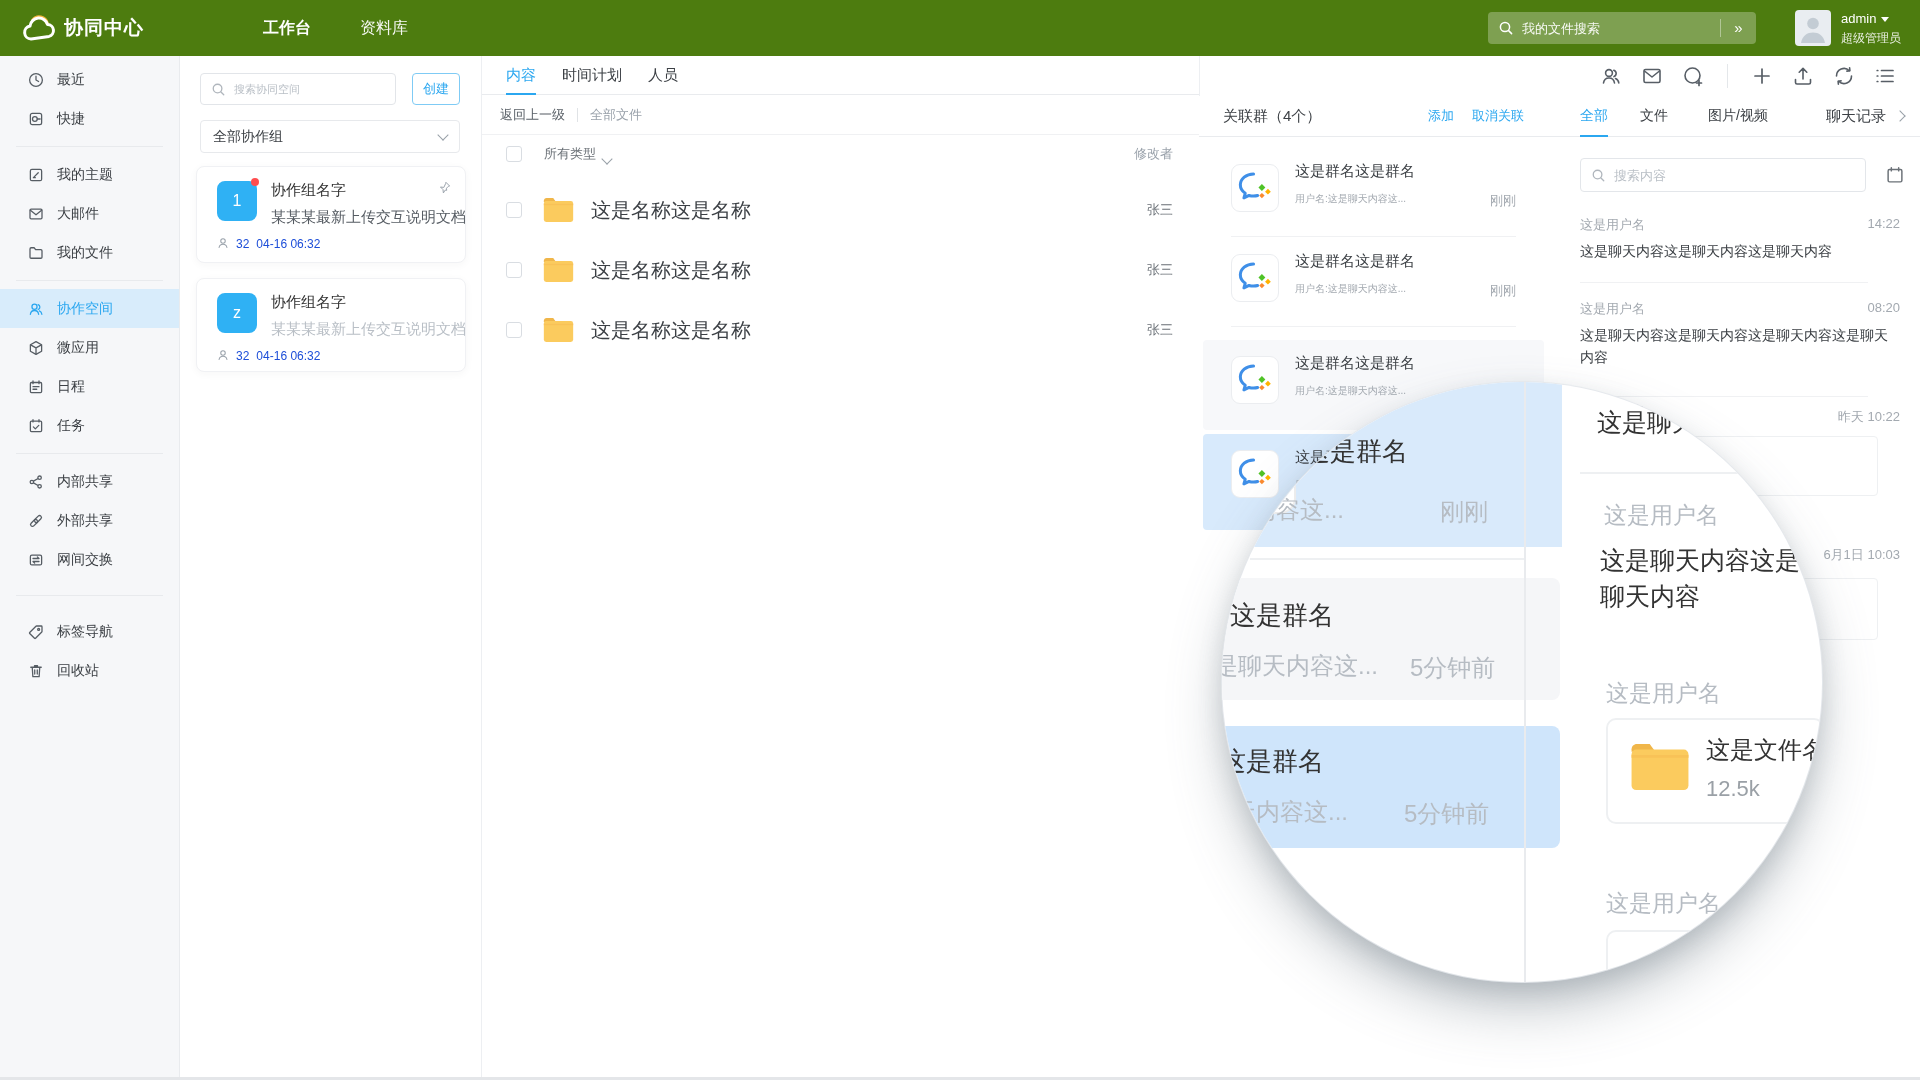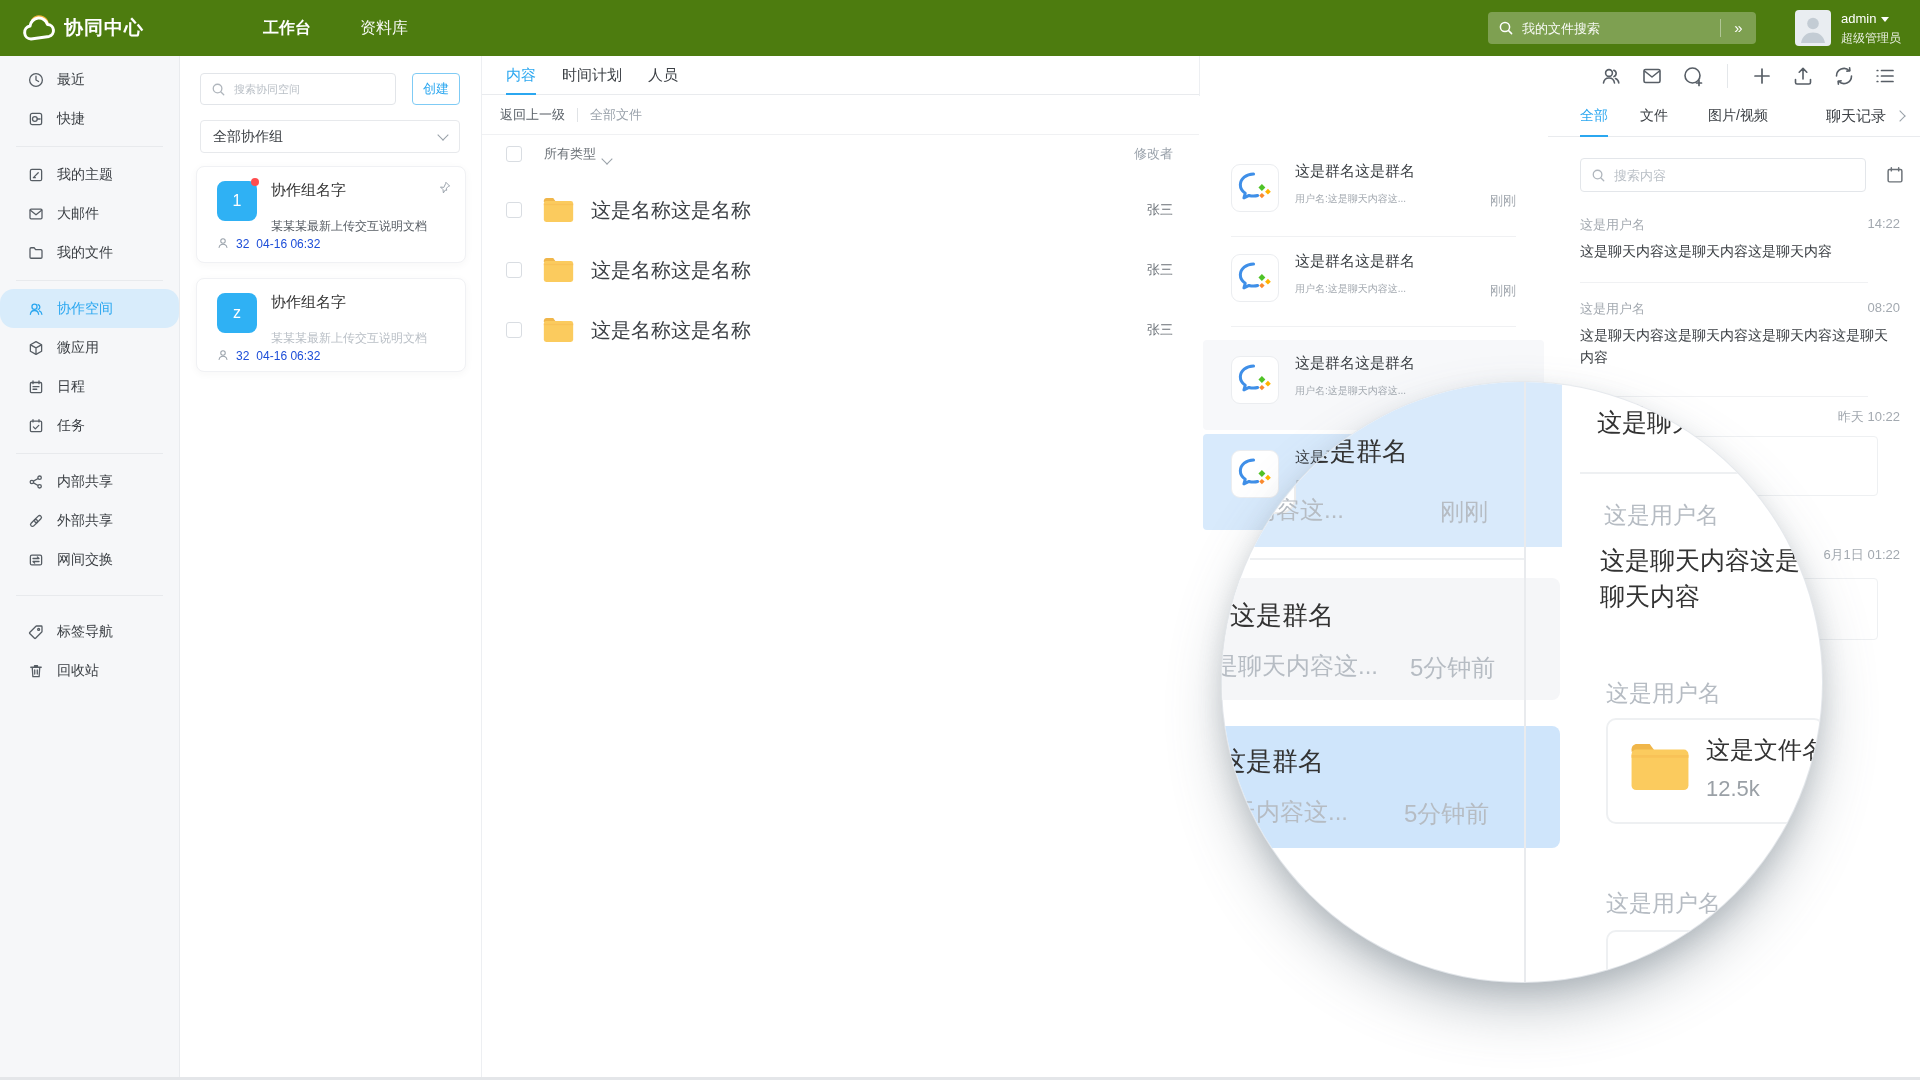--- a/index.html
+++ b/index.html
@@ -20,39 +20,39 @@
   .hsearch .more { width:36px; height:18px; border-left:1px solid rgba(255,255,255,.4); color:#fff; font-size:15px; text-align:center; line-height:18px; cursor:pointer; }
   .avatar { position:absolute; left:1795px; top:10px; width:36px; height:36px; border-radius:4px; overflow:hidden; cursor:pointer; }
   .uname { position:absolute; left:1841px; top:11px; color:#fff; font-size:13px; cursor:pointer; }
   .uname .caret { display:inline-block; width:0; height:0; border-left:4px solid transparent; border-right:4px solid transparent; border-top:5px solid #fff; margin-left:5px; vertical-align:middle; }
   .urole { position:absolute; left:1841px; top:30px; color:rgba(255,255,255,.88); font-size:12px; }
 
   
   .sidebar { position:absolute; left:0; top:56px; width:180px; height:1024px; background:#f6f7f9; border-right:1px solid #e9ebee; padding-top:4px; }
   .side-item { height:39px; display:flex; align-items:center; padding-left:27px; gap:12px; font-size:14px; color:#3c4045; cursor:pointer; }
   .side-item .sicon { color:#565d64; width:18px; height:18px; }
-  .side-item.active { background:#d8ecfb; color:#2ba7f0;border-radius:14px; }
+  .side-item.active { background:#d8ecfb; color:#2ba7f0; }
   .side-item.active .sicon { color:#2ba7f0; }
   .side-div { height:1px; background:#e8eaed; margin:8px 16px; }
   .side-div.wide { margin-top:16px; margin-bottom:16px; }
 
   
   .gpanel { position:absolute; left:180px; top:56px; width:302px; height:1024px; background:#fff; border-right:1px solid #edeff2; }
   .ginput { position:absolute; left:20px; top:17px; width:196px; height:32px; border:1px solid #e2e5e9; border-radius:4px; display:flex; align-items:center; background:#fff; }
   .ginput .mag { margin-left:10px; }
   .ginput input { flex:1; border:none; outline:none; font-size:11px; margin:0 8px; color:#3c4045; font-family:inherit; }
   .ginput input::placeholder { color:#b9bfc6; }
   .create-btn { position:absolute; left:232px; top:17px; width:48px; height:32px; border:1px solid #7fcbf5; border-radius:4px; background:#fff; color:#2ba7f0; font-size:13px; cursor:pointer; font-family:inherit; }
   .gfilter { position:absolute; left:20px; top:64px; width:260px; height:33px; border:1px solid #e7e9ec; border-radius:4px; display:flex; align-items:center; padding:0 12px; font-size:14px; color:#3c4045; cursor:pointer; background:#fff; }
   .chev { width:8px; height:8px; border-right:1.5px solid #98a0a8; border-bottom:1.5px solid #98a0a8; transform:rotate(45deg); margin-left:auto; margin-top:-4px; }
   .gcard { position:absolute; left:16px; width:270px; border:1px solid #f0f1f4; border-radius:8px; background:#fff; box-shadow:0 2px 8px rgba(40,50,60,.04); cursor:pointer; }
   .gcard .gav { position:absolute; left:20px; top:14px; width:40px; height:40px; border-radius:8px; background:#2fb1f4; color:#fff; font-size:16px; text-align:center; line-height:40px; }
   .gcard .reddot { position:absolute; left:54px; top:11px; width:8px; height:8px; border-radius:50%; background:#ff4d4f; }
   .gcard .gtitle { position:absolute; left:74px; top:14px; font-size:15px; color:#333; }
-  .gcard .gsub { position:absolute; left:74px; top:51px; font-size:12px; white-space:nowrap; }
+  .gcard .gsub { position:absolute; left:74px; top:41px; font-size:15px; white-space:nowrap; }
   .gcard .gmeta { position:absolute; left:20px; top:70px; display:flex; align-items:flex-start; gap:7px; font-size:12px; color:#1d4ed8; }
   .gcard .pin { position:absolute; right:13px; top:13px; color:#9aa2ab; }
 
   
   .main { position:absolute; left:482px; top:56px; width:717px; height:1024px; background:#fff; }
   .mtabs { position:absolute; left:0; top:0; width:717px; height:39px; border-bottom:1px solid #e9ebee; display:flex; align-items:center; padding-left:24px; gap:26px; font-size:15px; }
   .mtab { position:relative; height:39px; line-height:37px; cursor:pointer; color:#3c4045; }
   .mtab.active { color:#2ba7f0; }
   .mtab.active::after { content:""; position:absolute; left:0; right:0; bottom:0; height:2px; background:#2ba7f0; }
   .mcrumb { position:absolute; left:0; top:39px; width:717px; height:40px; border-bottom:1px solid #f0f1f3; display:flex; align-items:center; padding-left:18px; font-size:13px; }
@@ -449,20 +449,25 @@
       </svg>
     </span>
   <span class="tico">
       <svg width="24" height="24" viewBox="0 0 24 24" fill="none" stroke="currentColor" stroke-width="1.7" stroke-linecap="round">
         <path d="M8.5 6.5H20M8.5 12H20M8.5 17.5H20M4.2 6.5h.6M4.2 12h.6M4.2 17.5h.6"></path>
       </svg>
     </span>
 </div>
 
 <div class="rgpanel">
+  <div class="rghead">
+    <span class="rgtitle">关联群（4个）</span>
+    <span class="rglink add">添加</span>
+    <span class="rglink unlink">取消关联</span>
+  </div>
 
   <div class="rg-item" style="top:52px">
     <span class="ricon gchat-icon">
         <svg width="46" height="46" viewBox="0 0 32 32">
           <path d="M15 6.2C9.9 6.2 5.8 9.6 5.8 13.8c0 2.4 1.3 4.5 3.4 5.9l-.9 3.2 3.6-1.7c1 .3 2 .4 3.1.4 1 0 1.9-.1 2.8-.4" fill="none" stroke="#3f8fe8" stroke-width="2.1" stroke-linecap="round" stroke-linejoin="round"></path>
           <path d="m20.8 13.2 2.4 2.4-2.4 2.4-2.4-2.4z" fill="#50c327"></path>
           <path d="m25 16.6 2 2-2 2-2-2z" fill="#ffb300"></path>
           <path d="m20.8 19.4 1.9 1.9-1.9 1.9-1.9-1.9z" fill="#fb8a2e"></path>
         </svg>
       </span>
@@ -548,21 +553,21 @@
   <span class="msg-name" style="top:204px">这是用户名</span>
   <span class="msg-time" style="top:204px">08:20</span>
   <div class="msg-body" style="top:228px">这是聊天内容这是聊天内容这是聊天内容这是聊天内容</div>
   <div class="msg-div" style="top:300px"></div>
 
   <span class="msg-name" style="top:306px">这是用户名</span>
   <span class="msg-time" style="top:312px">昨天 10:22</span>
   <div class="attach" style="top:340px;height:60px"></div>
 
   <span class="msg-name" style="top:444px">这是用户名</span>
-  <span class="msg-time" style="top:450px">6月1日 01:22</span>
+  <span class="msg-time" style="top:450px">6月1日 10:03</span>
   <div class="attach" style="top:482px;height:62px"></div>
 </div>
 
 <div class="lens">
 
   <div class="labs" style="left:-20px;top:-20px;width:360px;height:185px;background:#d9eafb;"></div>
   <div class="labs" style="left:-14px;top:32px;width:88px;height:100px;background:#fff;border:2px solid #ececec;border-radius:16px;"></div>
   <span class="labs lz-title" style="left:82px;top:52px;">这是群名</span>
   <span class="labs lz-sub" style="left:6px;top:112px;">天内容这...</span>
   <span class="labs lz-sub" style="left:218px;top:114px;">刚刚</span>

